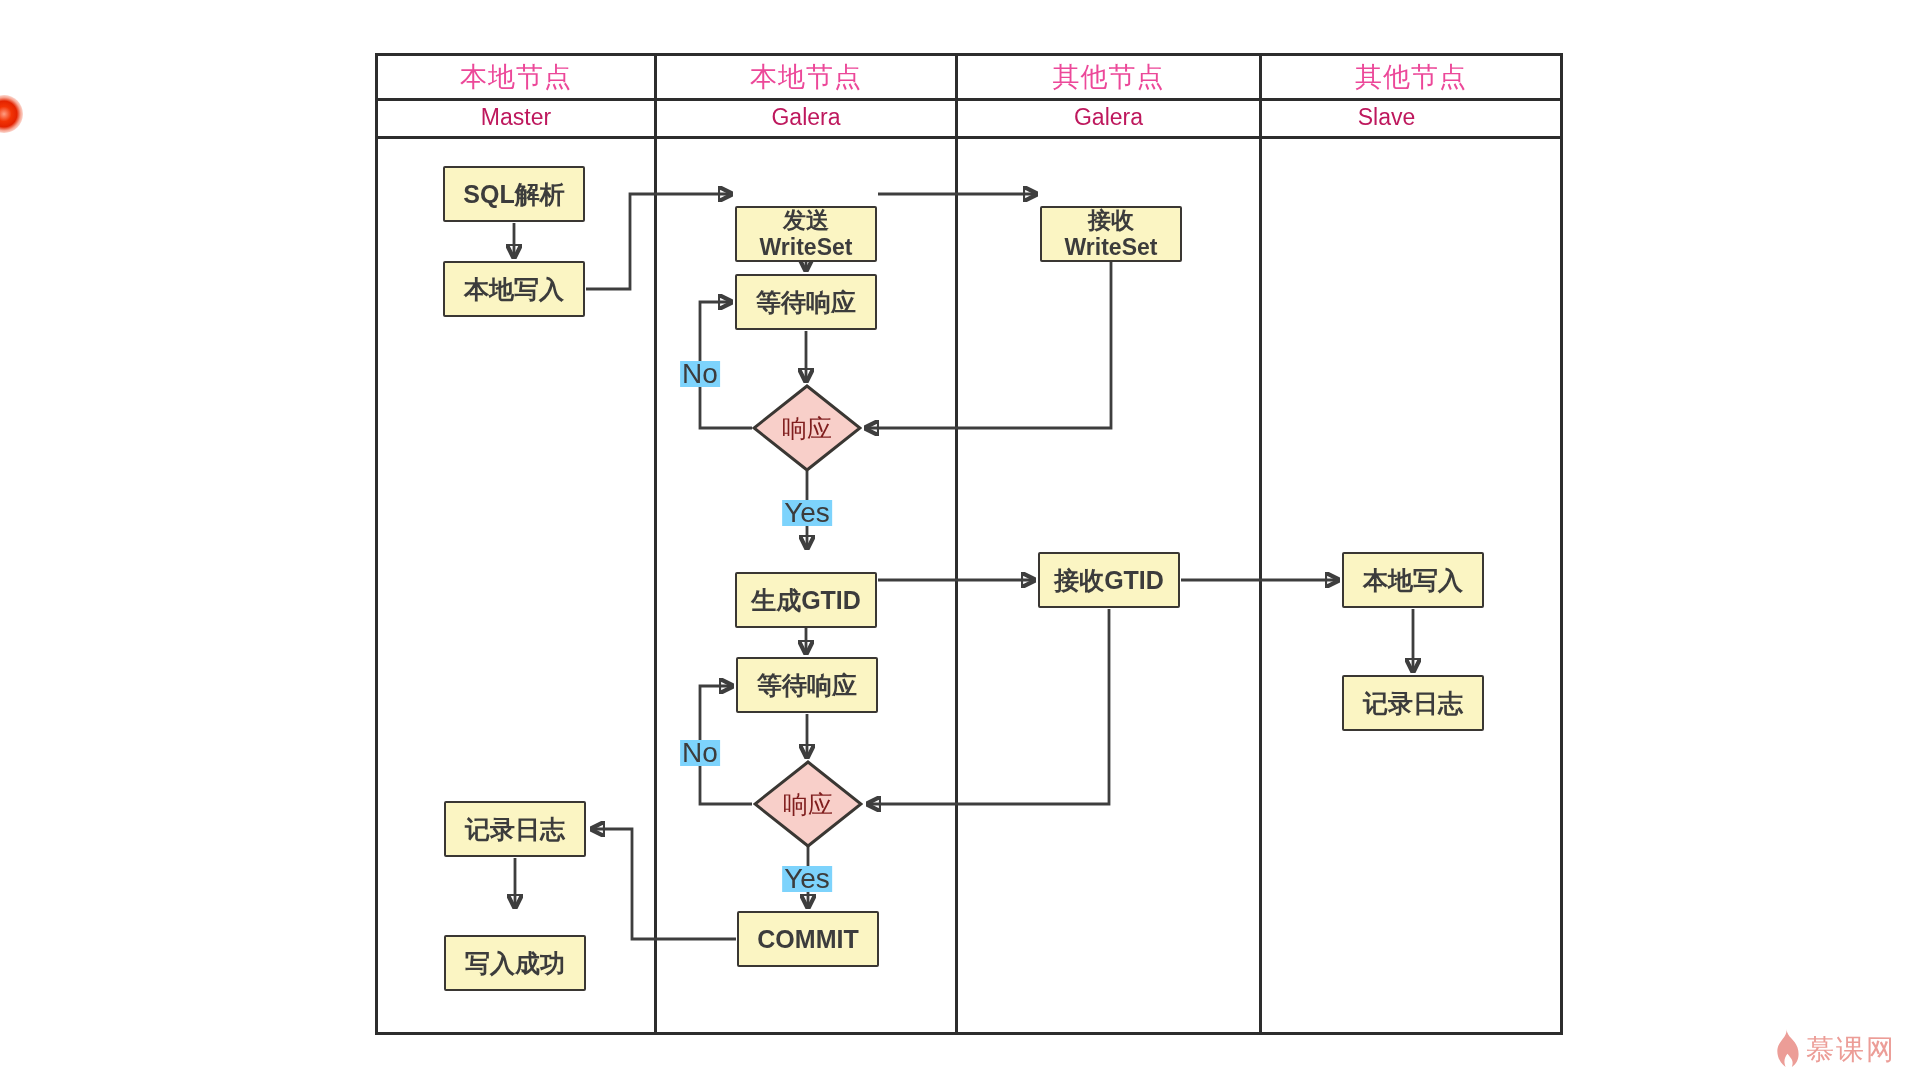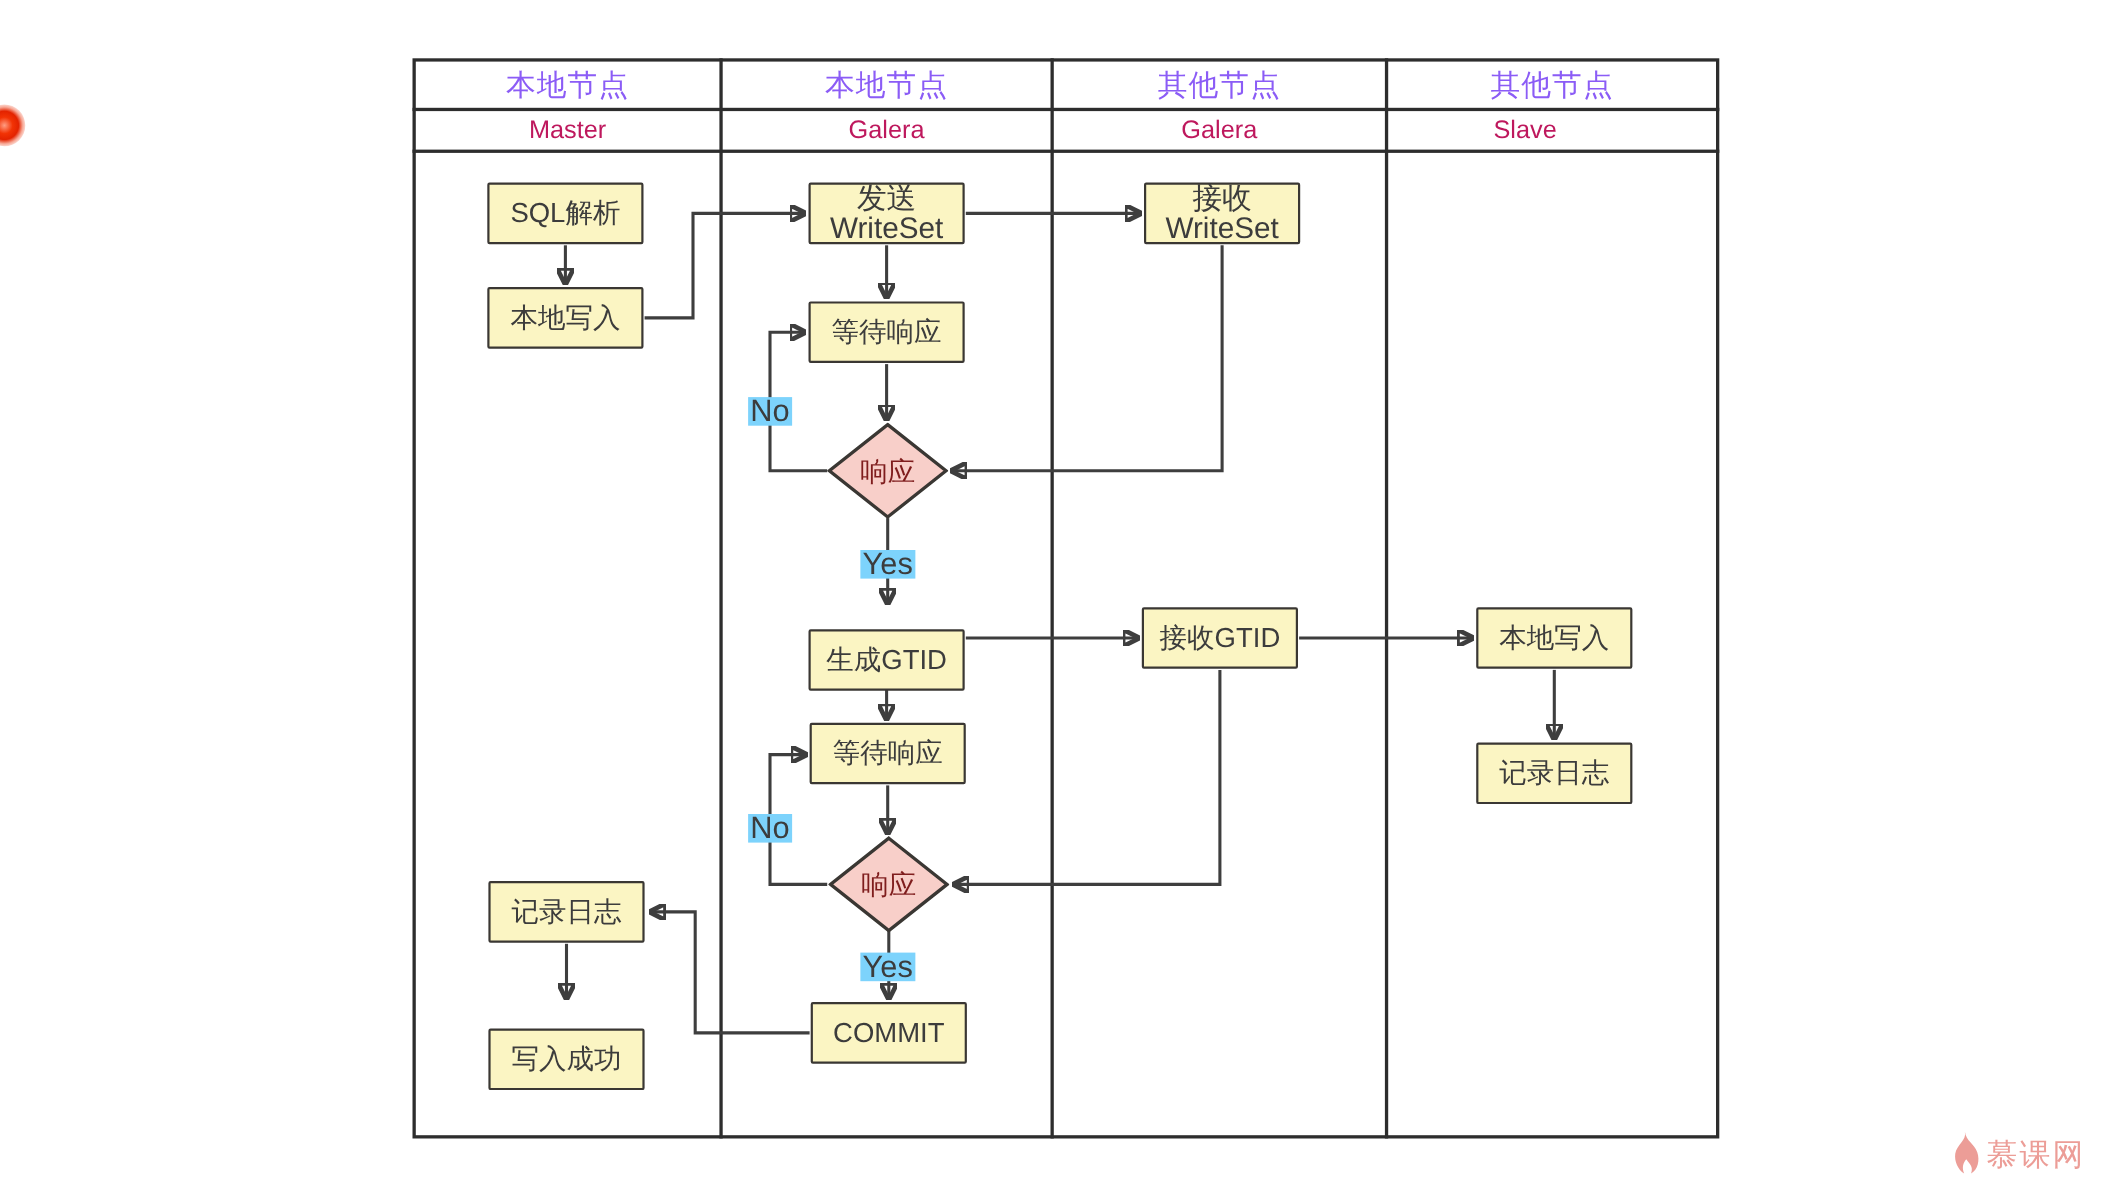--- a/index.html
+++ b/index.html
@@ -15,30 +15,30 @@
   html,body{width:1920px;height:1080px;overflow:hidden;background:#ffffff;
     font-family:"Liberation Sans","DejaVu Sans",sans-serif;color:var(--text);}
   .canvas{position:absolute;left:0;top:0;width:1920px;height:1080px;}
 
   
   .table-frame{position:absolute;left:375px;top:53px;width:1188px;height:982px;
     border:3px solid var(--table-border);background:transparent;}
   .h-line{position:absolute;left:375px;width:1188px;height:3px;background:var(--table-border);}
   .v-line{position:absolute;top:53px;height:982px;width:2.5px;background:var(--table-border);}
   .lane-title{position:absolute;height:43px;display:flex;align-items:center;justify-content:center;
-    font-size:27px;color:#8b5cf6;letter-spacing:1px;font-family:Liberation Mono, monospace;}
+    font-size:27px;color:#ec4899;letter-spacing:1px;font-family:Liberation Mono, monospace;}
   .lane-subtitle{position:absolute;height:33px;display:flex;align-items:center;justify-content:center;
     font-size:23px;color:#be185d;}
 
   
   .node{position:absolute;width:142px;height:56px;background:var(--process-fill);
     border:2.5px solid var(--shape-border);border-radius:2px;
-    display:flex;align-items:center;justify-content:center;font-size:25px;color:var(--text);}
+    display:flex;align-items:center;justify-content:center;font-size:25px;color:var(--text);font-weight:bold;}
   .node span{white-space:pre-line;text-align:center;line-height:27px;}
-  .node.two-line{font-size:27px;}
+  .node.two-line{font-size:23px;margin-top:40px;}
   .diamond{position:absolute;width:110px;height:88px;}
   .diamond svg{position:absolute;left:0;top:0;width:100%;height:100%;}
   .diamond polygon{fill:var(--decision-fill);stroke:var(--shape-border);stroke-width:3;stroke-linejoin:miter;}
   .diamond .dlabel{position:absolute;left:0;top:0;width:100%;height:100%;
     display:flex;align-items:center;justify-content:center;font-size:25px;color:#7f1d1d;}
 
   
   .connectors{position:absolute;left:0;top:0;width:1920px;height:1080px;pointer-events:none;}
   .connectors path{fill:none;stroke:var(--line);stroke-width:2.8;stroke-linejoin:miter;}
   .edge-label{position:absolute;transform:translate(-50%,-50%);font-size:28px;color:var(--text);

